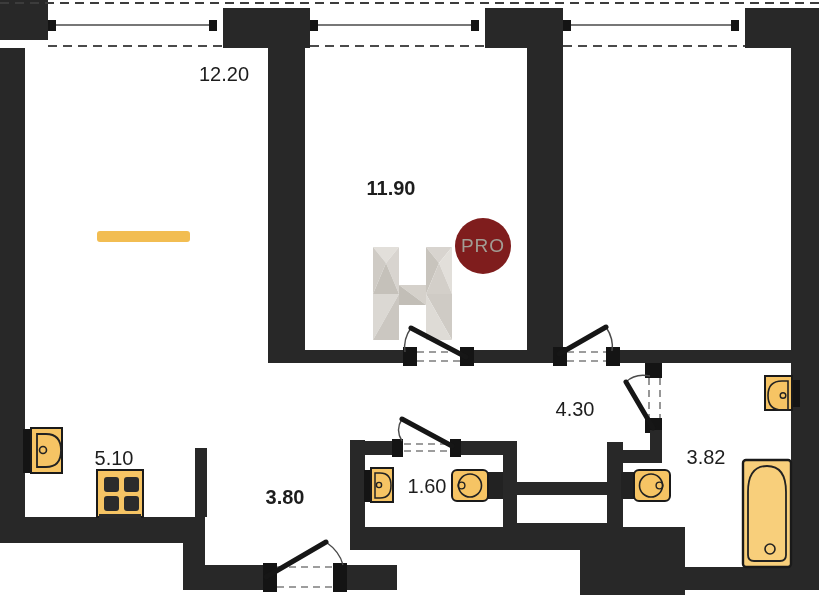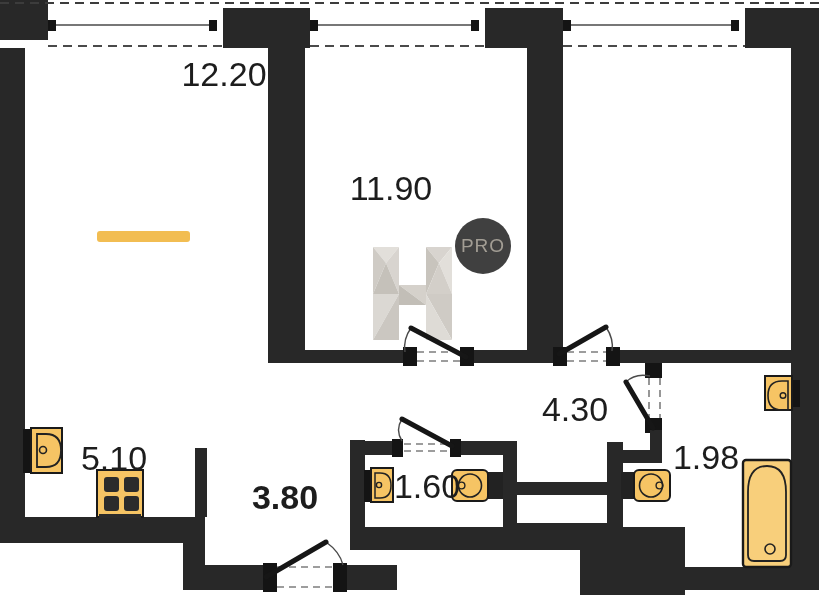--- a/index.html
+++ b/index.html
@@ -3,25 +3,25 @@
 <meta charset="utf-8">
 <style>
   html,body{margin:0;padding:0;background:#fff;}
   #plan{position:relative;width:819px;height:600px;background:#ffffff;overflow:hidden;
         font-family:"Liberation Sans",sans-serif;}
   .w{position:absolute;background:#282828;}
   .jamb{position:absolute;background:#141414;}
   svg.overlay{position:absolute;left:0;top:0;z-index:5;}
   .walls{z-index:2;}
   .area-label{position:absolute;z-index:8;transform:translate(-50%,-50%);
-              color:#1d1d1d;font-size:34px;white-space:nowrap;text-align:center;}
+              color:#1d1d1d;font-size:20px;white-space:nowrap;text-align:center;}
   .total-label{position:absolute;z-index:8;color:#141414;font-size:37px;font-weight:700;}
   .accent-bar{position:absolute;z-index:8;background:#f2bd52;border-radius:3px;}
   .badge{position:absolute;z-index:7;width:56px;height:56px;border-radius:50%;
-         background:#404040;display:flex;align-items:center;justify-content:center;
+         background:#7f1d1d;display:flex;align-items:center;justify-content:center;
          color:#a29d94;font-size:19px;letter-spacing:1px;font-weight:400;}
 </style>
 </head>
 <body>
 
 <div id="plan">
 
   <div class="walls">
 
     <div class="w" style="left:0;top:8;width:48px;height:40px;"></div>
@@ -184,26 +184,26 @@
     </g>
 
     <g>
       <rect x="743" y="460" width="48" height="107" rx="3" fill="#f8cf7b" stroke="#1a1a1a" stroke-width="2.4"></rect>
       <path d="M748 555 q0 6 6 6 h26 q6 0 6 -6 V492 q0 -26 -19 -26 q-19 0 -19 26 z" fill="none" stroke="#222" stroke-width="1.8"></path>
       <circle cx="770" cy="549" r="5" fill="none" stroke="#222" stroke-width="1.6"></circle>
     </g>
   </svg>
 
   <div class="area-label" style="left:224px;top:74px;">12.20</div>
-  <div class="area-label" style="left:391px;top:188px;">11.90</div>
+  <div class="area-label" style="left:391px;top:188px;font-weight:bold;">11.90</div>
   <div class="area-label" style="left:114px;top:434px;margin-top:24px;">5.10</div>
   <div class="area-label" style="left:285px;top:497px;font-weight:bold;">3.80</div>
   <div class="area-label" style="left:427px;top:486px;">1.60</div>
   <div class="area-label" style="left:564px;top:409px;margin-left:11px;">4.30</div>
-  <div class="area-label" style="left:706px;top:457px;">1.98</div>
+  <div class="area-label" style="left:706px;top:457px;">3.82</div>
 
   <div class="accent-bar" style="left:97px;top:231px;width:93px;height:11px;"></div>
 
   <div class="badge" style="left:455px;top:218px;">
     <span>PRO</span>
   </div>
 
 </div>
 
 </body></html>

